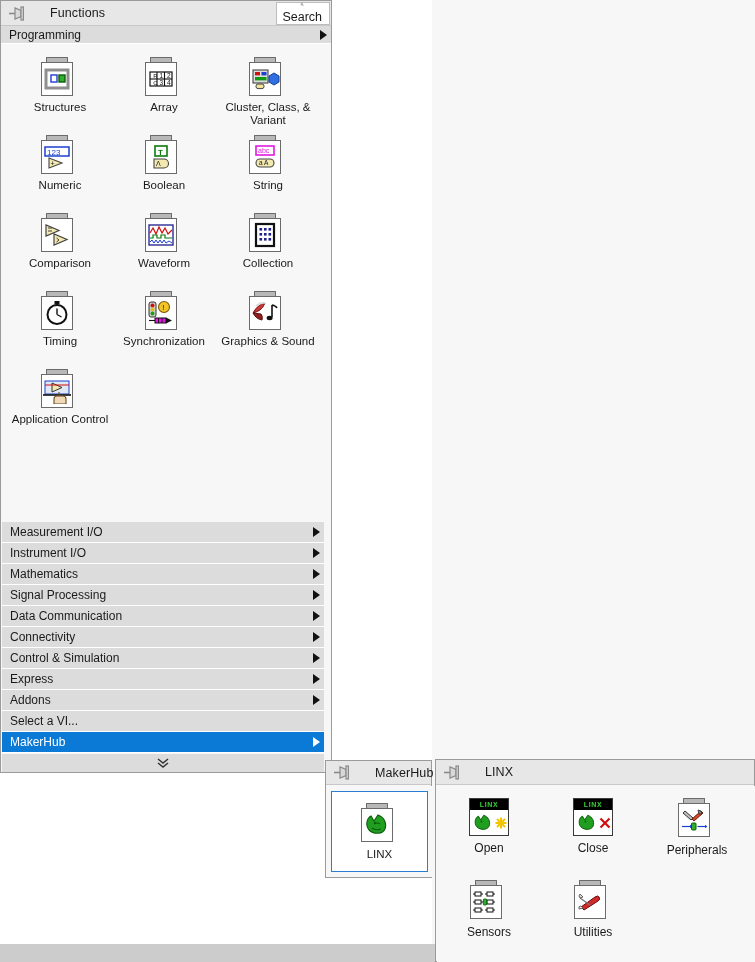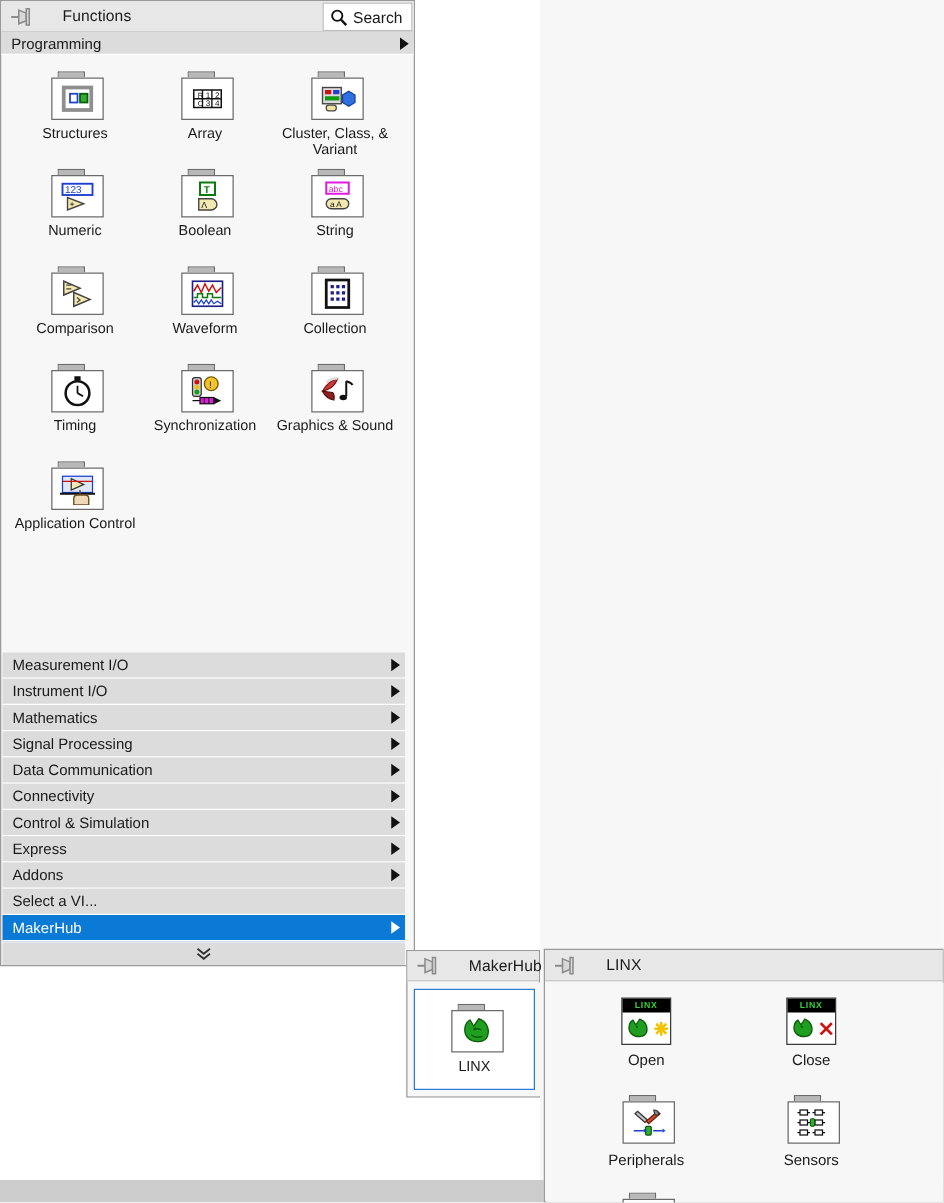--- a/index.html
+++ b/index.html
@@ -14,40 +14,40 @@
   .right-strip{position:absolute;left:432px;top:0;width:323px;height:962px;background:#f7f7f7;}
 
   
   .palette{position:absolute;background:#f7f7f7;border:1px solid #9a9a9a;box-sizing:border-box;}
   .pal-title{height:25px;background:#e7e7e7;border-bottom:1px solid #c8c8c8;
              display:flex;align-items:center;box-sizing:border-box;position:relative;}
   .pin{width:22px;height:17px;margin-left:7px;flex:0 0 auto;position:relative;}
   .pin svg{display:block;}
   .pal-title-text{font-size:12.5px;color:#1a1a1a;margin-left:20px;letter-spacing:.1px;}
   .searchbtn{position:absolute;right:1px;top:1px;height:23px;background:#ffffff;border:1px solid #bdbdbd;
-             box-sizing:border-box;display:flex;align-items:center;padding:0 7px 0 5px;gap:4px;cursor:pointer;}
+             box-sizing:border-box;display:flex;align-items:center;padding:0 7px 0 5px;gap:4px;cursor:pointer;flex-direction:column;}
   .searchbtn .lbl{font-size:12.5px;color:#1a1a1a;}
 
   
   #functions-palette{left:0;top:0;width:332px;height:773px;}
   .prog-row{height:18px;background:#dcdcdc;border-bottom:1px solid #ffffff;
             display:flex;align-items:center;box-sizing:border-box;position:relative;cursor:default;}
   .prog-row .lbl{font-size:12px;margin-left:8px;color:#1a1a1a;}
 
   .grid-area{position:absolute;left:1px;top:44px;width:322px;height:477px;background:#f7f7f7;overflow:hidden;}
   .grid{display:flex;flex-wrap:wrap;padding:6px 0 0 6px;}
   .cell{width:104px;min-height:78px;display:flex;flex-direction:column;align-items:center;
         padding-top:6px;box-sizing:border-box;cursor:default;}
   .cell .cap{font-size:11.5px;line-height:13px;text-align:center;color:#1a1a1a;margin-top:4px;width:100px;}
 
   
   .folder{width:44px;height:40px;position:relative;}
   .folder .tab{position:absolute;left:8px;top:0;width:22px;height:5px;background:#b8b8b8;
                border:1px solid #6b6b6b;border-bottom:none;box-sizing:border-box;border-radius:1px 1px 0 0;}
-  .folder .body{position:absolute;left:3px;top:5px;width:42px;height:34px;background:#ffffff;
+  .folder .body{position:absolute;left:3px;top:5px;width:32px;height:34px;background:#ffffff;
                 border:1px solid #6b6b6b;box-sizing:border-box;display:flex;align-items:center;justify-content:center;}
   .folder .body svg{display:block;}
 
   
   .catlist{position:absolute;left:1px;top:521px;width:322px;}
   .cat{height:21px;display:flex;align-items:center;position:relative;background:#dcdcdc;
        border-bottom:1px solid #ffffff;box-sizing:border-box;cursor:default;text-align:right;}
   .cat .lbl{font-size:12px;margin-left:8px;color:#1a1a1a;}
   .cat.sel{background:#0b7ad6;}
   .cat.sel .lbl{color:#ffffff;}
@@ -67,21 +67,21 @@
   .mh-item{position:absolute;left:4px;top:5px;width:97px;height:81px;background:#ffffff;
            border:1px solid #2a7fd4;box-sizing:border-box;
            display:flex;flex-direction:column;align-items:center;justify-content:center;cursor:default;}
   .mh-item .cap{font-size:11.5px;margin-top:5px;color:#1a1a1a;}
 
   
   #linx-palette{left:435px;top:759px;width:320px;height:203px;}
   #linx-palette .pal-title{height:25px;}
   .linx-grid{position:absolute;left:1px;top:26px;width:318px;height:176px;background:#f7f7f7;
              display:flex;flex-wrap:wrap;padding-top:12px;box-sizing:border-box;}
-  .linx-cell{width:104px;height:78px;display:flex;flex-direction:column;align-items:center;cursor:default;margin-left:28px;}
+  .linx-cell{width:104px;height:78px;display:flex;flex-direction:column;align-items:center;cursor:default;}
   .linx-cell .cap{font-size:12px;margin-top:5px;color:#1a1a1a;}
 
   
   .linxvi{width:40px;height:38px;background:#ffffff;border:1px solid #3a3a3a;box-sizing:border-box;position:relative;}
   .linxvi .band{position:absolute;left:0;top:0;width:100%;height:11px;background:#000;
                 display:flex;align-items:center;justify-content:center;}
   .linxvi .band span{color:#35d135;font-size:7px;font-weight:bold;letter-spacing:.6px;font-family:"Liberation Sans",sans-serif;}
   .linxvi .art{position:absolute;left:0;top:11px;width:100%;height:26px;display:flex;align-items:center;justify-content:center;}
 </style>
 </head>

